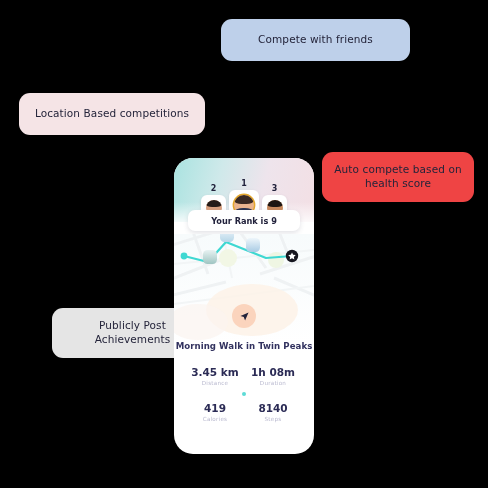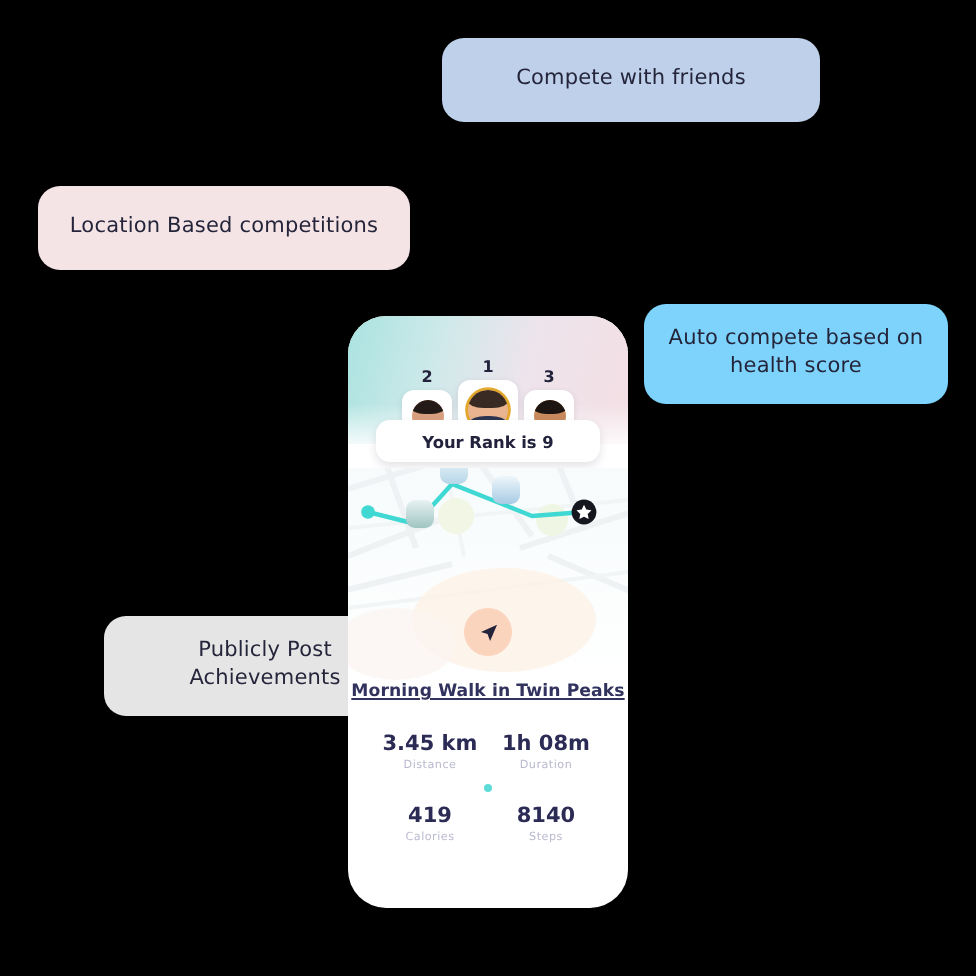--- a/index.html
+++ b/index.html
@@ -29,21 +29,21 @@
   #callout-compete{
     left:221px;top:19px;width:189px;height:42px;
     background:#bed0ea;
   }
   #callout-location{
     left:19px;top:93px;width:186px;height:42px;
     background:#f5e4e6;
   }
   #callout-auto{
     left:322px;top:152px;width:152px;height:50px;
-    background:#7dd3fc;
+    background:#ef4444;
   }
   #callout-publicly{
     left:19px;top:308px;width:161px;height:50px;
     background:#e5e5e5;
     margin-left:33px;
   }
 
   
   .phone{
     position:absolute;
@@ -129,21 +129,20 @@
     display:flex;align-items:center;justify-content:center;
   }
   .pin-btn svg{display:block;}
 
   
   .act-title{
     position:absolute;left:0;top:183px;width:100%;
     text-align:center;
     font-size:8.6px;font-weight:700;color:#32325f;
     letter-spacing:.05px;
-    text-decoration:underline;
   }
 
   
   .stats{
     position:absolute;left:12px;top:208px;width:116px;
   }
   .stats-row{display:flex;}
   .stat{flex:1;text-align:center;}
   .stat-val{
     font-size:10.5px;font-weight:700;color:#2b2b55;line-height:1.25;

